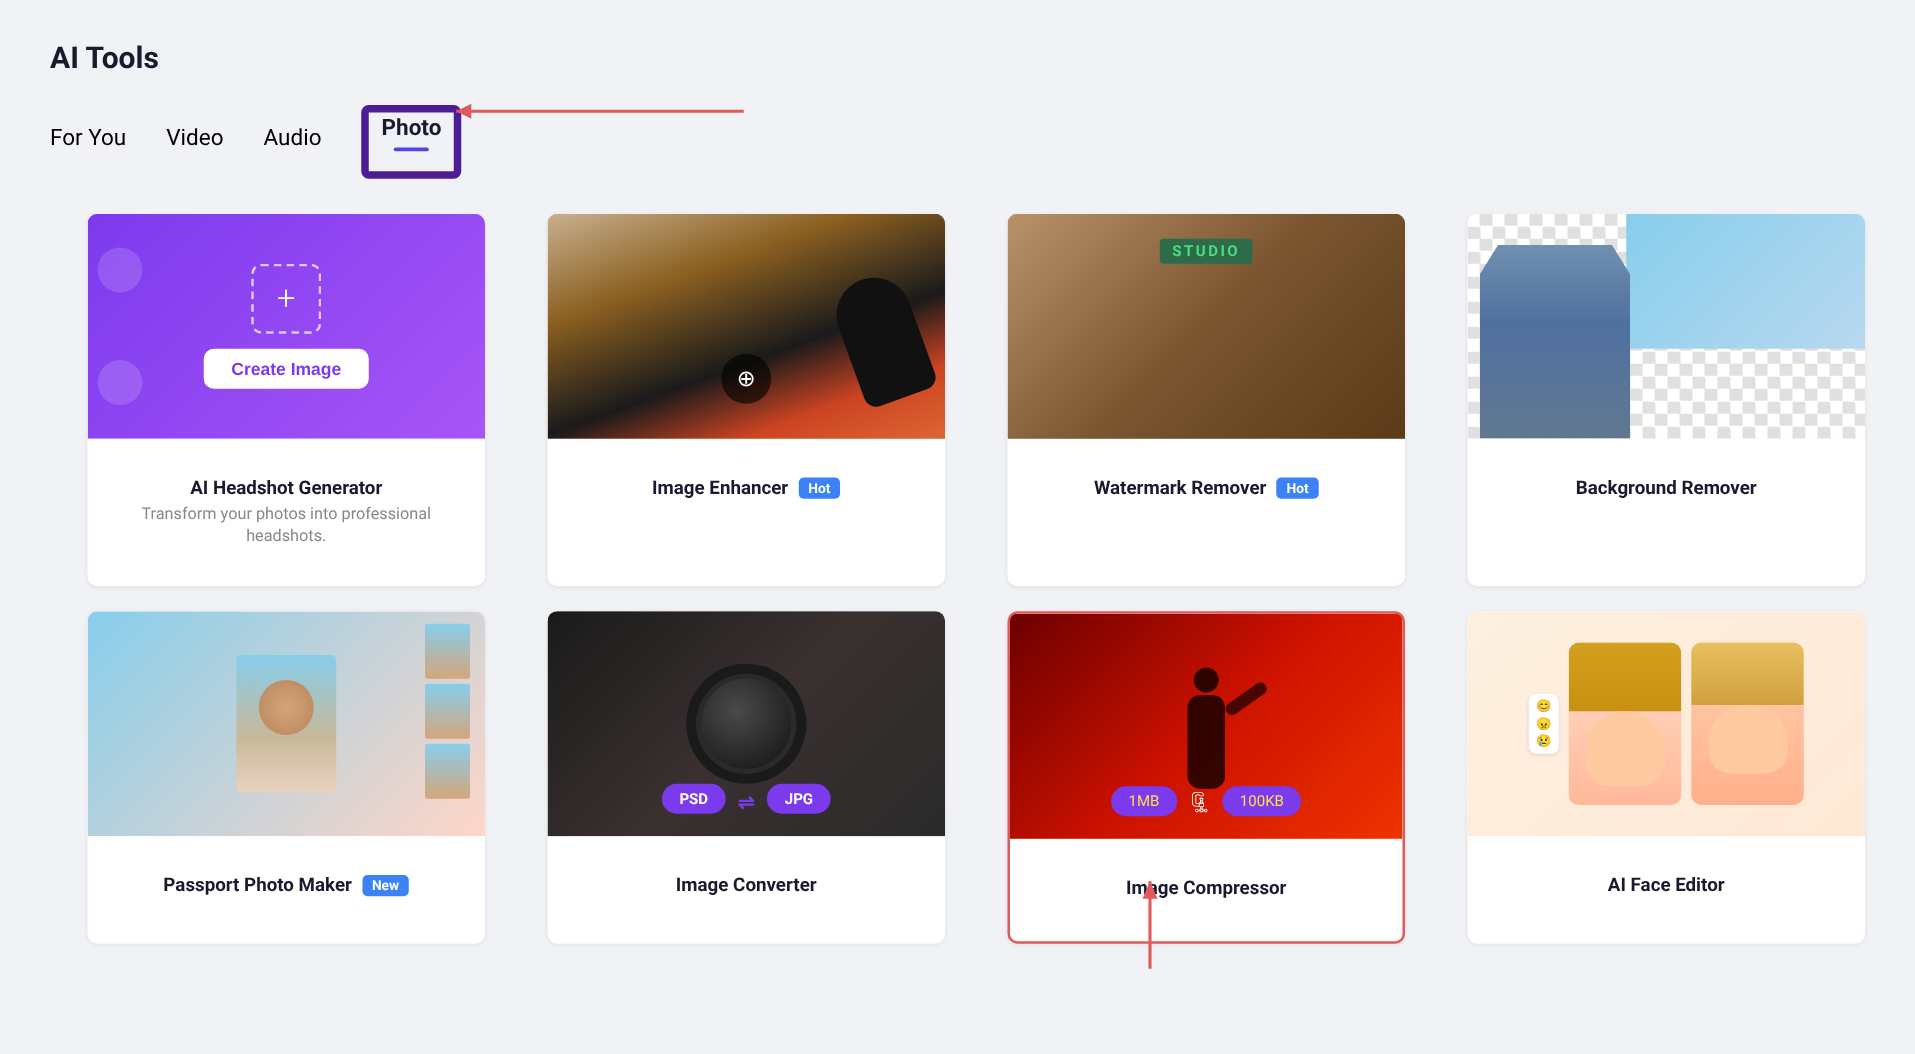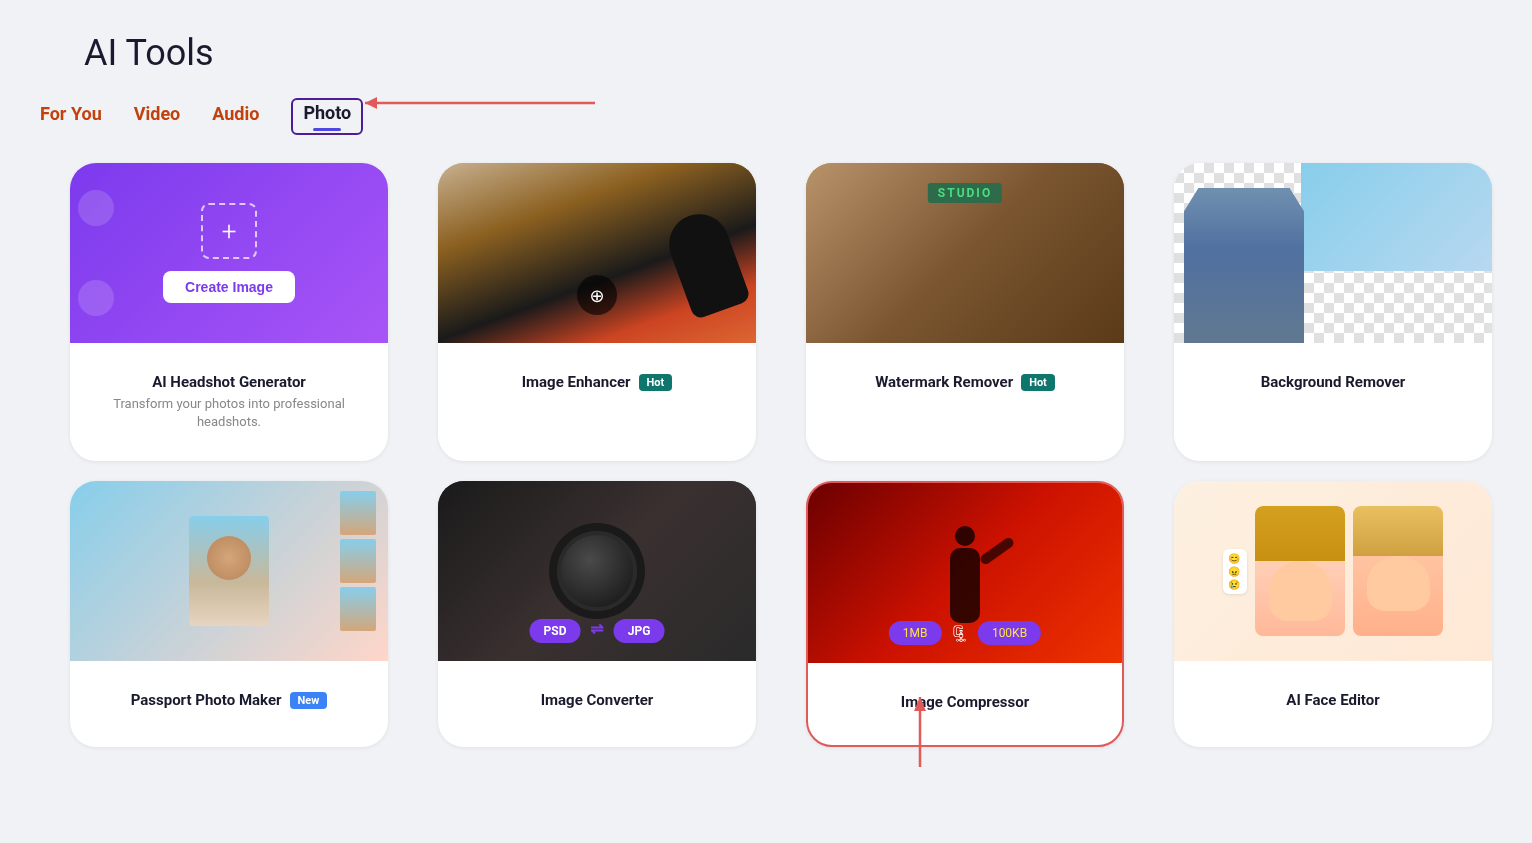--- a/index.html
+++ b/index.html
@@ -3,39 +3,38 @@
   <meta charset="utf-8">
   <style>
     * { box-sizing: border-box; margin: 0; padding: 0; }
     body {
       font-family: -apple-system, BlinkMacSystemFont, 'Segoe UI', Roboto, sans-serif;
       background: #f0f2f5;
       padding: 32px 40px;
       min-height: 843px;
     }
     .page-title {
-      font-size: 36px;
-      font-weight: 400;
+      font-size: 24px;
+      font-weight: 700;
       color: #1a1a2e;
       margin-bottom: 24px;
-      margin-left: 44px;
     }
     .tabs {
       display: flex;
       gap: 32px;
       margin-bottom: 28px;
       align-items: center;
       position: relative;
     }
     .tab {
       font-size: 18px;
-      color: #c2410c;
+      color: #000000;
       cursor: pointer;
       padding-bottom: 6px;
-      font-weight: 700;
+      font-weight: 400;
       position: relative;
     }
     .tab.active {
       font-weight: 700;
       color: #1a1a2e;
     }
     .tab.active::after {
       content: '';
       display: block;
       width: 28px;
@@ -44,33 +43,33 @@
       border-radius: 2px;
       position: absolute;
       bottom: -2px;
       left: 50%;
       transform: translateX(-50%);
     }
     .tab-photo-wrapper {
       position: relative;
     }
     .tab-photo-box {
-      border: 2px solid #4c1d95;
+      border: 6px solid #4c1d95;
       border-radius: 6px;
-      padding: 2px 10px 4px 10px;
+      padding: 2px 10px 18px 10px;
     }
 
     .grid {
       display: grid;
       grid-template-columns: repeat(4, 1fr);
       gap: 20px;
     }
     .card {
       background: #fff;
-      border-radius: 26px;
+      border-radius: 8px;
       overflow: hidden;
       box-shadow: 0 1px 4px rgba(0,0,0,0.07);
       cursor: pointer;
       margin-left: 30px;
     }
     .card-image {
       width: 100%;
       height: 180px;
       position: relative;
       overflow: hidden;
@@ -93,21 +92,21 @@
       line-height: 1.4;
       text-align: center;
     }
     .badge {
       font-size: 11px;
       font-weight: 700;
       padding: 2px 8px;
       border-radius: 4px;
       display: inline-block;
     }
-    .badge-hot { background: #0f766e; color: #fff; }
+    .badge-hot { background: #3b82f6; color: #fff; }
     .badge-new { background: #3b82f6; color: #fff; }
 
     
     .headshot-bg {
       background: linear-gradient(135deg, #7c3aed 0%, #a855f7 100%);
       width: 100%;
       height: 100%;
       display: flex;
       flex-direction: column;
       align-items: center;
@@ -267,21 +266,21 @@
       display: flex;
       align-items: center;
       justify-content: center;
     }
     .converter-labels {
       position: absolute;
       bottom: 18px;
       left: 50%;
       transform: translateX(-50%);
       display: flex;
-      align-items: flex-start;
+      align-items: flex-end;
       gap: 10px;
     }
     .conv-pill {
       background: #7c3aed;
       color: white;
       font-size: 12px;
       font-weight: 700;
       padding: 5px 14px;
       border-radius: 20px;
     }

